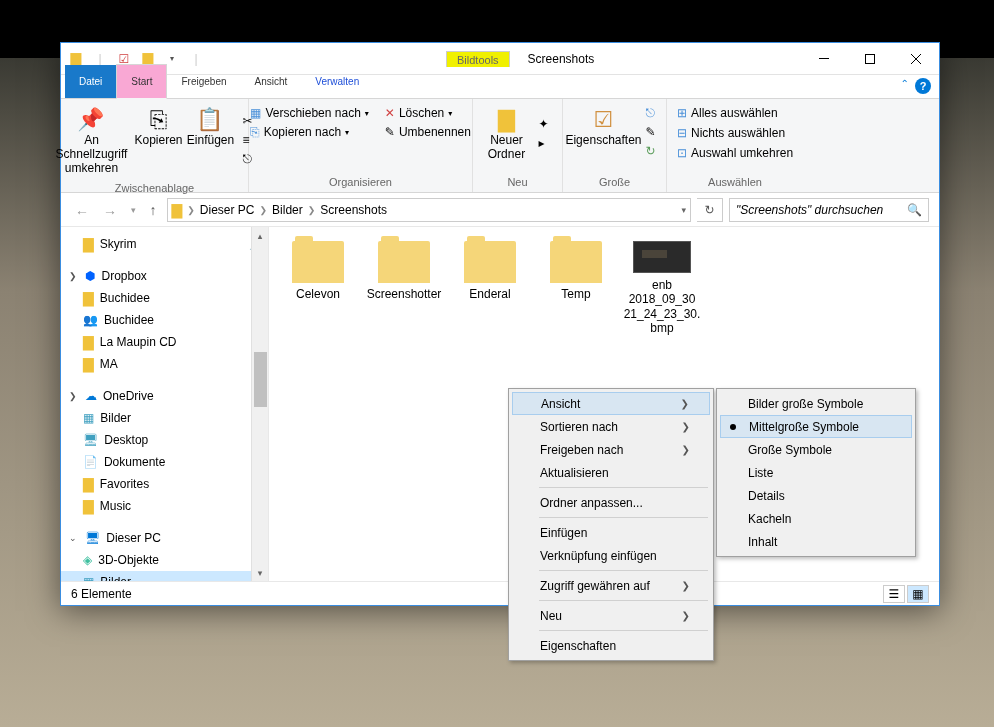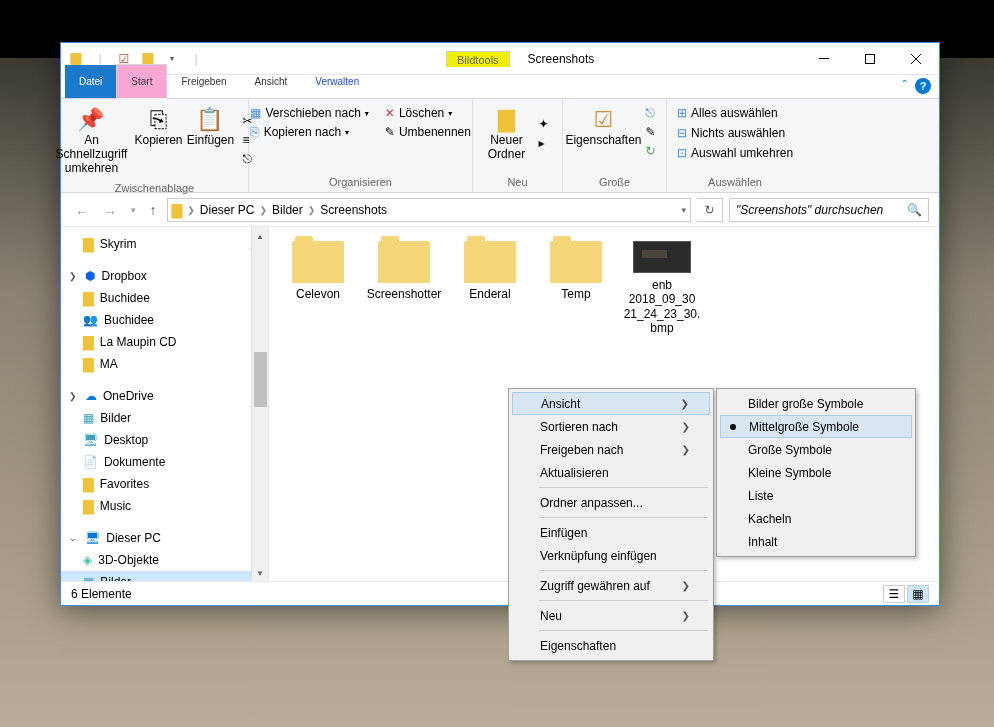--- a/index.html
+++ b/index.html
@@ -416,24 +416,24 @@
       <span>Bilder große Symbole</span>
     </div>
   <div class="ctx-item hl">
       <span class="bullet"></span>
       <span>Mittelgroße Symbole</span>
     </div>
   <div class="ctx-item">
       <span>Große Symbole</span>
     </div>
   <div class="ctx-item">
-      <span>Kleine Symbole</span>
-    </div>
-  <div class="ctx-item">
       <span>Liste</span>
     </div>
   <div class="ctx-item">
+      <span>Details</span>
+    </div>
+  <div class="ctx-item">
       <span>Kacheln</span>
     </div>
   <div class="ctx-item">
       <span>Inhalt</span>
     </div>
 </div>
 
 </body></html>

